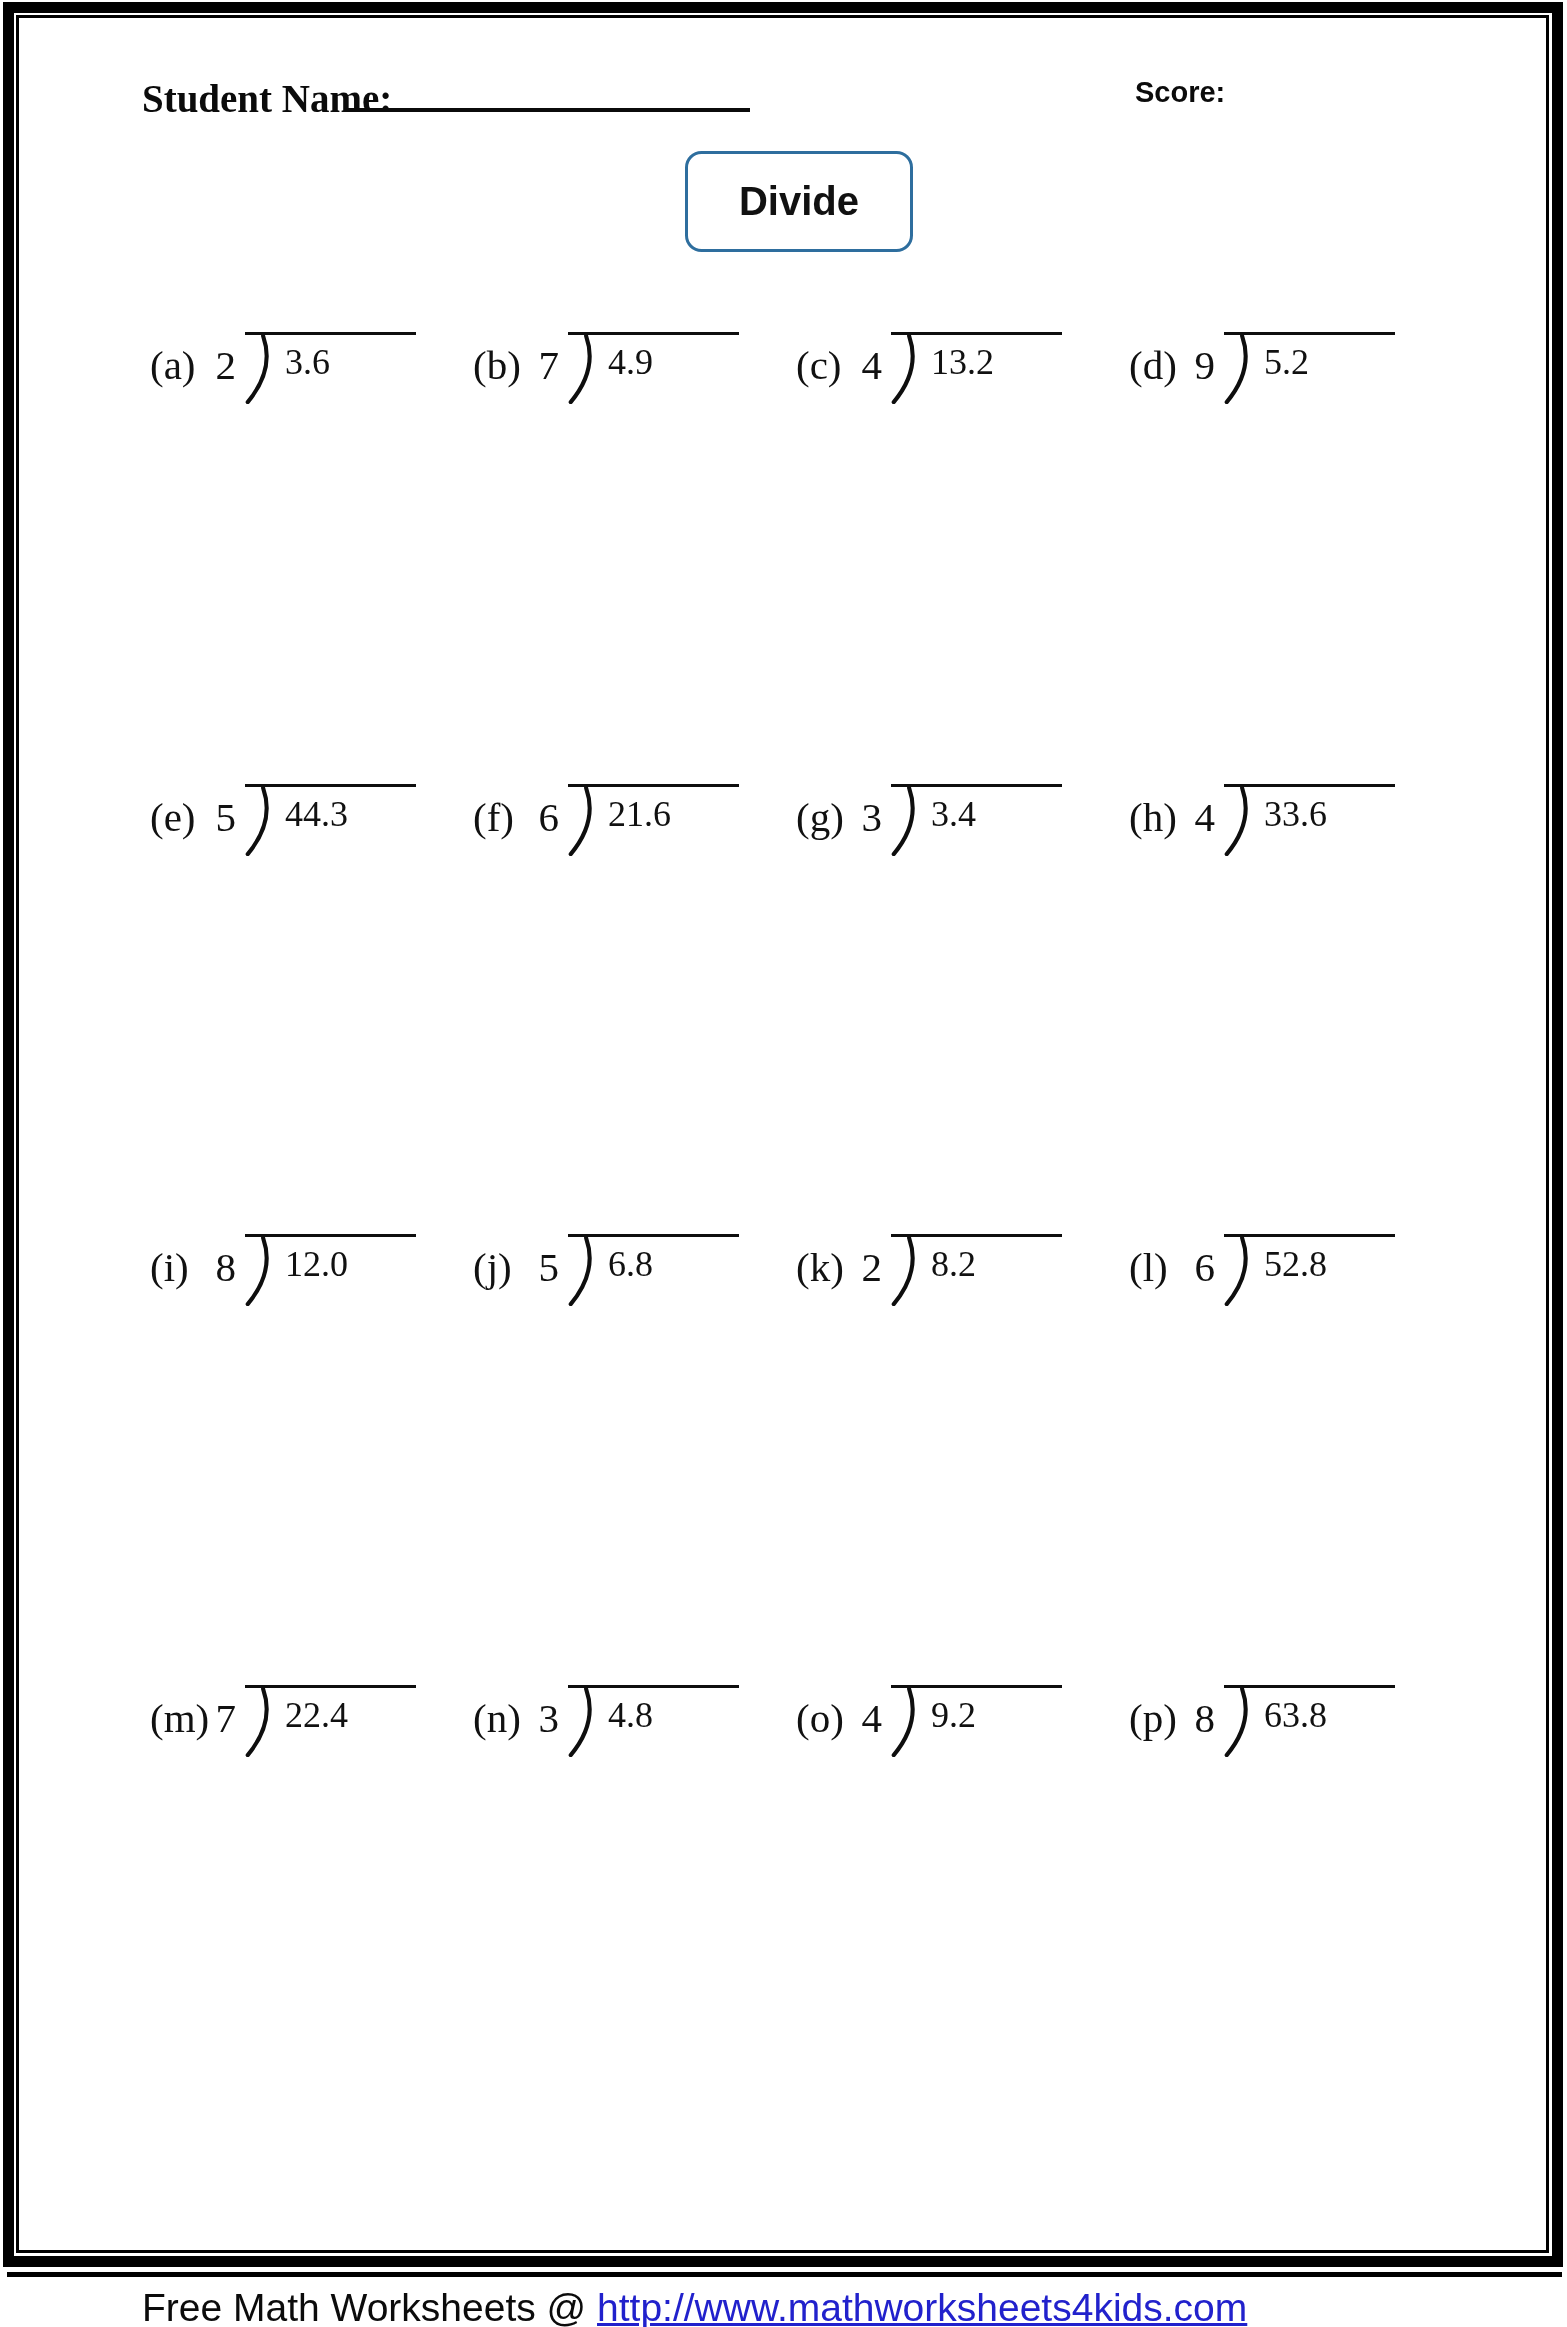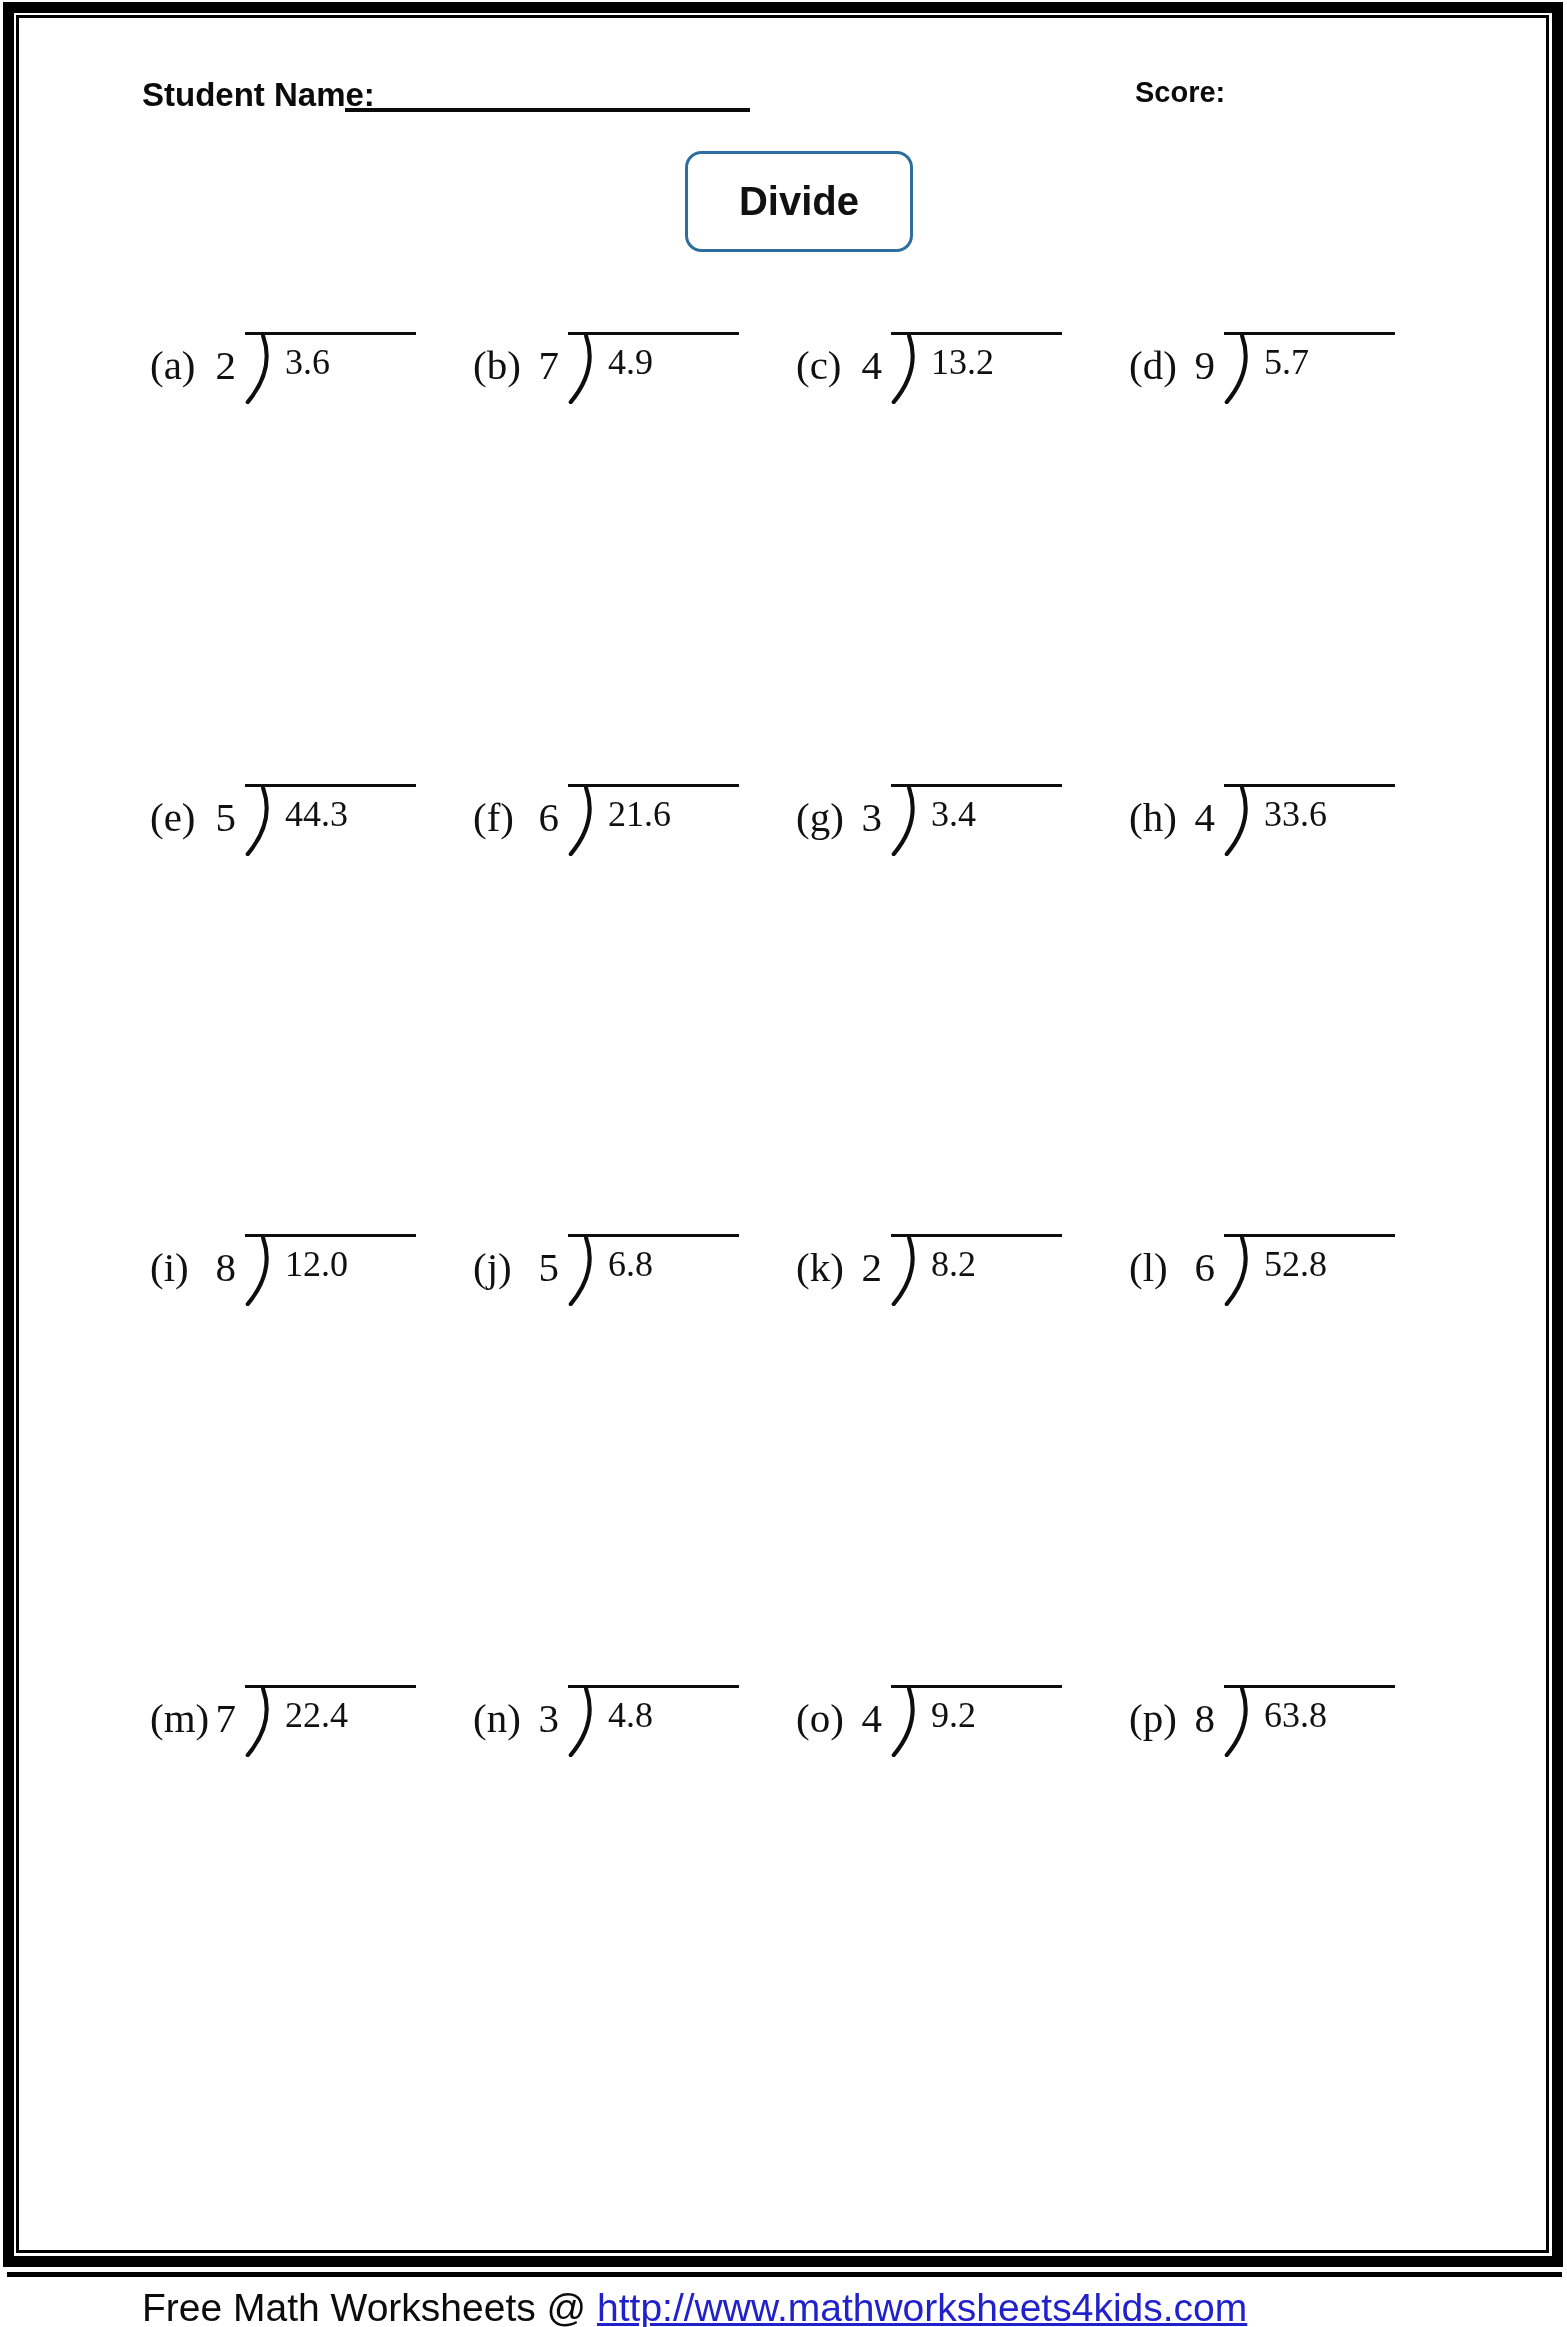--- a/index.html
+++ b/index.html
@@ -15,21 +15,21 @@
   .frame-inner{
     position:absolute;left:2.7px;top:2.7px;right:2.7px;bottom:2.7px;
     border:3.6px solid #000;
   }
   .frame-shadow{
     position:absolute;left:7.3px;top:2272px;width:1555px;height:4.5px;background:#000;
   }
   
   .student-name{
     position:absolute;left:142px;top:76px;
-    font-size:33px;font-weight:bold;color:#0b0b0b;letter-spacing:0px;
+    font-size:39px;font-weight:bold;color:#0b0b0b;letter-spacing:0px;font-family:Liberation Serif, serif;
   }
   .name-line{
     position:absolute;left:345px;top:108px;width:405px;height:3.6px;background:#0b0b0b;
   }
   .score{
     position:absolute;left:1135px;top:76px;
     font-size:29px;font-weight:bold;color:#0b0b0b;text-align:right;
   }
   .divide-box{
     position:absolute;left:685px;top:151px;width:222px;height:95px;
@@ -116,21 +116,21 @@
     </span>
   </div>
 
   <div class="prob" style="left: 1129px; top: 332px;">
     <span class="plabel">(d)</span>
     <span class="divisor">9</span>
     <span class="bq">
       <svg class="bracket" width="29" height="69" viewBox="0 0 32 76">
         <path d="M20 1 Q33 38 3 74" stroke="#0e0e0e" stroke-width="4.5" fill="none" stroke-linecap="round"></path>
       </svg>
-      <span class="dividend">5.7</span>
+      <span class="dividend">5.2</span>
     </span>
   </div>
 
   <div class="prob" style="left: 150px; top: 784px;">
     <span class="plabel">(e)</span>
     <span class="divisor">5</span>
     <span class="bq">
       <svg class="bracket" width="29" height="69" viewBox="0 0 32 76">
         <path d="M20 1 Q33 38 3 74" stroke="#0e0e0e" stroke-width="4.5" fill="none" stroke-linecap="round"></path>
       </svg>

